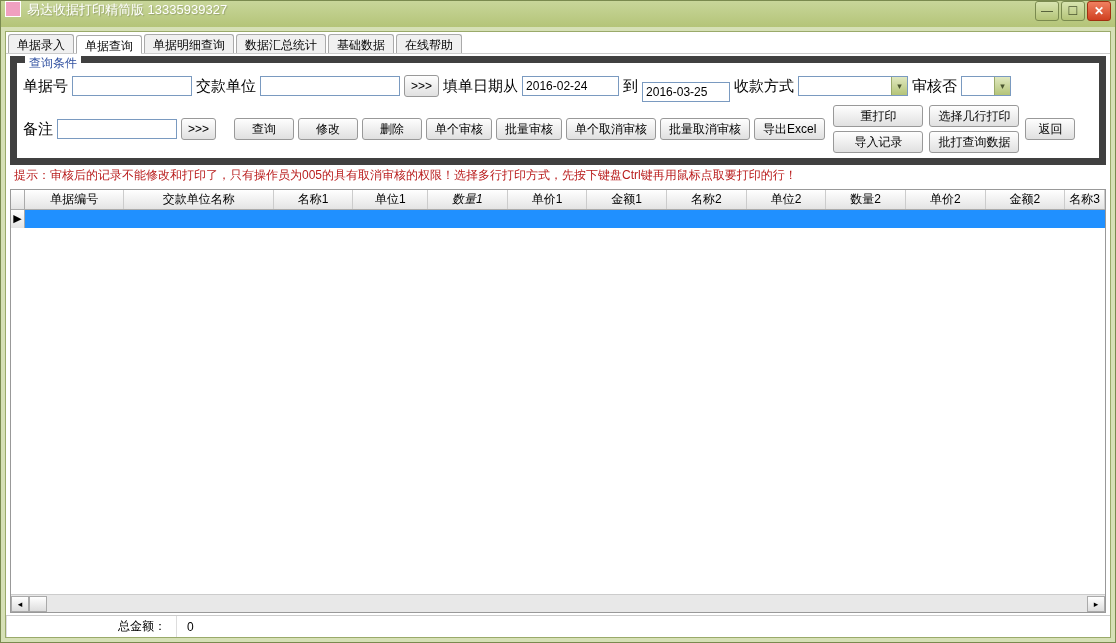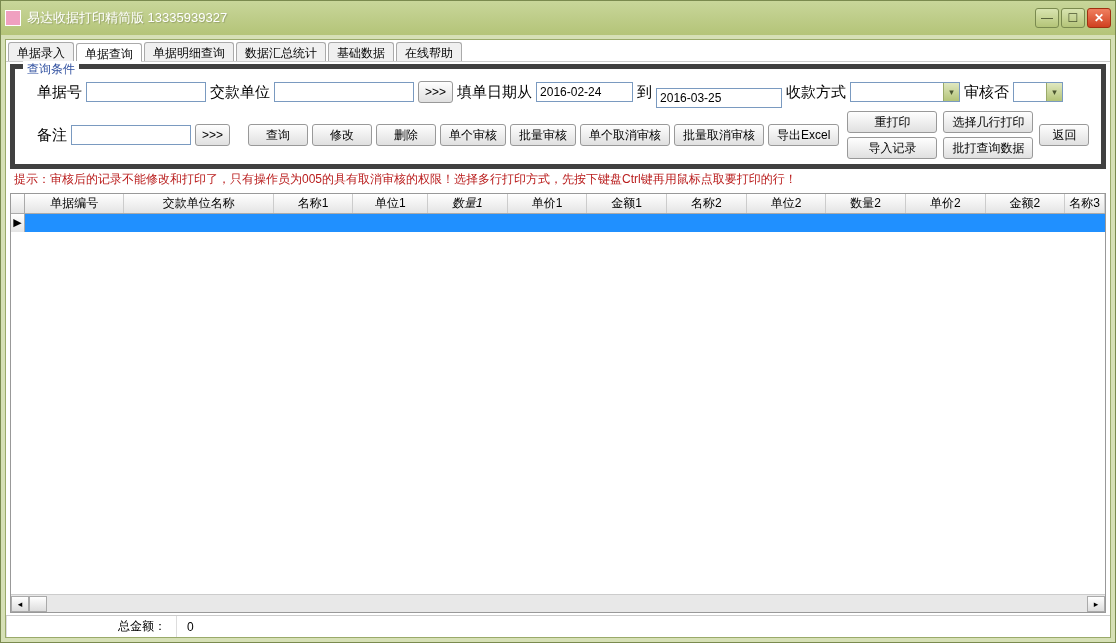--- a/index.html
+++ b/index.html
@@ -1,33 +1,33 @@
 <!DOCTYPE html>
 <html><head>
 <meta charset="utf-8">
 <style>
 * { box-sizing: border-box; margin: 0; padding: 0; }
 body { font-family: "Microsoft YaHei", SimSun, Arial, sans-serif; font-size: 12px; background: #d4d0c8; overflow: hidden; }
 
 .window { width: 1116px; height: 643px; background: #d6e0b6; border: 1px solid #7a8a4f; position: relative; display: flex; flex-direction: column; }
 
-.title-bar { height: 34px; background: linear-gradient(to bottom, #c8d69a, #b4c478); display: flex; align-items: center; padding: 0 4px; color: #fff; font-size: 13px; }
+.title-bar { height: 26px; background: linear-gradient(to bottom, #c8d69a, #b4c478); display: flex; padding: 0 4px; color: #fff; font-size: 13px; }
 .title-bar .icon { width: 16px; height: 16px; background: #f0a0c0; margin-right: 6px; border: 1px solid #fff; }
 .title-bar .title-text { flex: 1; text-shadow: 1px 1px 1px rgba(0,0,0,0.2); }
 .win-btns { display: flex; gap: 2px; }
 .win-btn { width: 24px; height: 20px; background: linear-gradient(to bottom, #d8e4b0, #b4c478); border: 1px solid #7a8a4f; border-radius: 3px; display: flex; align-items: center; justify-content: center; font-size: 12px; color: #4a5530; cursor: pointer; }
 .win-btn.close { background: linear-gradient(to bottom, #f08060, #d04020); color: #fff; border-color: #a03010; font-weight: bold; }
 
 .inner { flex: 1; margin: 4px; background: #fff; border: 1px solid #9aaa6a; display: flex; flex-direction: column; }
 
 .tabs { height: 22px; display: flex; background: #fff; border-bottom: 1px solid #ccc; padding: 2px 2px 0 2px; }
 .tab { padding: 2px 8px; border: 1px solid #aaa; border-bottom: none; background: #f0f0f0; margin-right: 2px; font-size: 12px; cursor: pointer; border-radius: 3px 3px 0 0; }
 .tab.active { background: #fff; border-bottom: 1px solid #fff; position: relative; top: 1px; }
 
-.fieldset { border: 5px solid #404040; margin: 2px 4px; padding: 4px 6px 2px 22px; position: relative; }
+.fieldset { border: 7px solid #404040; margin: 2px 4px; padding: 4px 6px 2px 6px; position: relative; }
 .fieldset .legend { position: absolute; top: -8px; left: 8px; background: #fff; padding: 0 4px; color: #3050a0; font-size: 12px; }
 
 .row { display: flex; align-items: center; gap: 4px; margin: 3px 0; flex-wrap: nowrap; }
 .label { font-size: 15px; white-space: nowrap; }
 .input { border: 1px solid #7a9ac0; height: 20px; padding: 0 3px; font-size: 12px; background: #fff; }
 .btn { height: 22px; padding: 0 8px; background: linear-gradient(to bottom, #fefefe, #e0e0e0); border: 1px solid #999; border-radius: 3px; font-size: 12px; cursor: pointer; white-space: nowrap; }
 .btn.arrow { padding: 0 6px; }
 .select-box { display: flex; align-items: center; border: 1px solid #7a9ac0; height: 20px; background: #fff; }
 .select-box span { flex: 1; padding: 0 3px; }
 .select-drop { width: 16px; height: 18px; background: linear-gradient(to bottom, #e0e8c0, #b4c478); border-left: 1px solid #9aaa6a; display: flex; align-items: center; justify-content: center; font-size: 9px; color: #4a5530; cursor: pointer; }
@@ -86,21 +86,21 @@
 
       <div class="row">
         <span class="label">单据号</span>
         <input class="input" style="width: 120px;" value="">
         <span class="label">交款单位</span>
         <input class="input" style="width: 140px;" value="">
         <button class="btn arrow">&gt;&gt;&gt;</button>
         <span class="label">填单日期从</span>
         <input class="input" style="width: 97px;" value="2016-02-24">
         <span class="label">到</span>
-        <input class="input" style="width: 126px; margin-top: 12px;" value="2016-03-25">
+        <input class="input" style="width: 88px; margin-top: 12px;" value="2016-03-25">
         <span class="label">收款方式</span>
         <div class="select-box" style="width:110px">
           <span></span>
           <div class="select-drop">▾</div>
         </div>
         <span class="label">审核否</span>
         <div class="select-box" style="width:50px">
           <span></span>
           <div class="select-drop">▾</div>
         </div>

